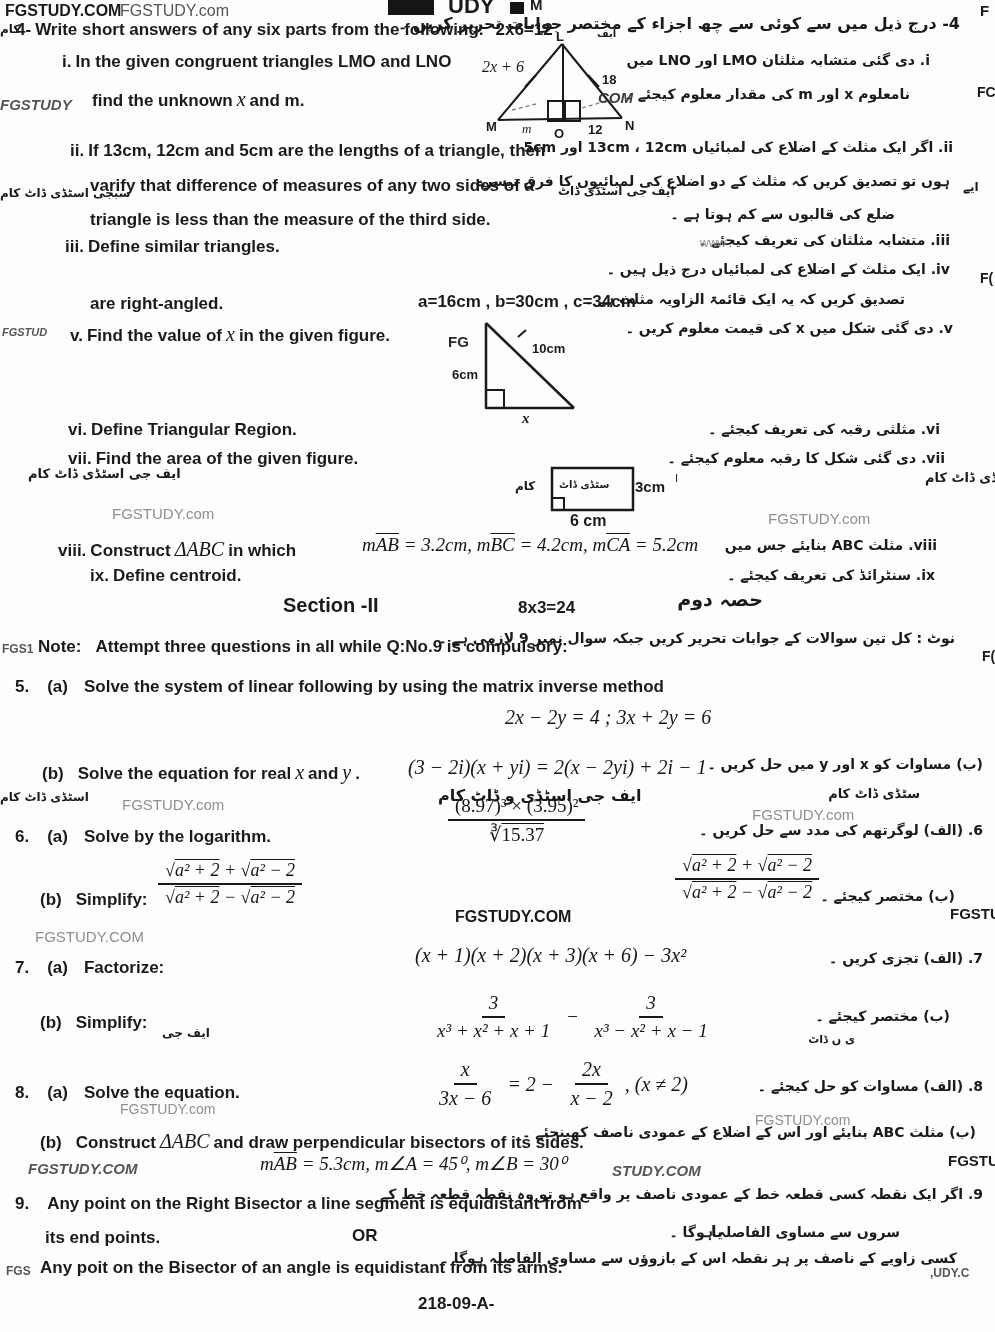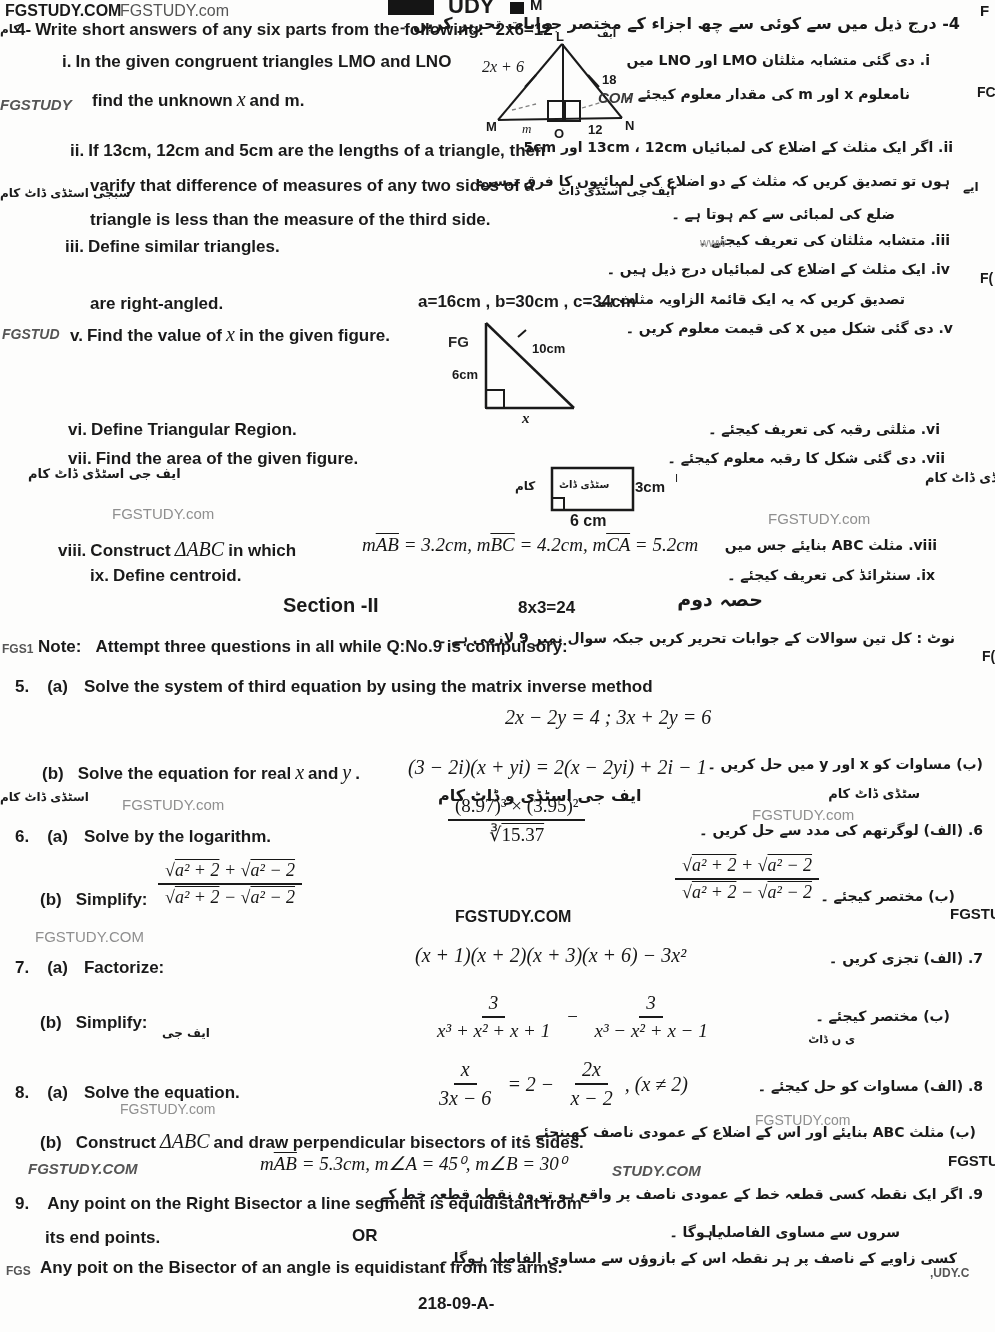--- a/index.html
+++ b/index.html
@@ -80,38 +80,38 @@
   <span class="abs en" style="left:977px;top:84px;font-size:14px;">FC</span>
 
   <div class="abs" style="left:70px;top:141px;">
     <span class="en">ii.</span>
     <span class="en">If 13cm, 12cm and 5cm are the lengths of a triangle, then</span>
   </div>
   <div class="abs en" style="left:90px;top:176px;">varify that difference of measures of any two sides of a</div>
   <div class="abs en" style="left:90px;top:210px;">triangle is less than the measure of the third side.</div>
   <div class="abs ur" style="right:42px;top:139px;">ii. اگر ایک مثلث کے اضلاع کی لمبائیاں 13cm ، 12cm اور 5cm</div>
   <div class="abs ur" style="right:45px;top:173px;">ہوں تو تصدیق کریں کہ مثلث کے دو اضلاع کی لمبائیوں کا فرق تیسرے</div>
-  <div class="abs ur" style="right:100px;top:206px;">ضلع کی لمبائی سے کم ہوتا ہے ۔</div>
+  <div class="abs ur" style="right:100px;top:206px;">ضلع کی قالبوں سے کم ہوتا ہے ۔</div>
   <span class="abs ur" style="left:0;top:186px;font-size:12px;">سبجی اسٹڈی ڈاٹ کام</span>
   <span class="abs ur" style="left:528px;top:184px;font-size:12px;margin-left:30px;">ایف جی اسٹڈی ڈاٹ</span>
   <span class="abs ur" style="left:963px;top:180px;font-size:12px;">ایے</span>
 
   <div class="abs" style="left:65px;top:237px;">
     <span class="en">iii.</span>
     <span class="en">Define similar triangles.</span>
   </div>
   <div class="abs ur" style="right:45px;top:232px;">iii. متشابہ مثلثان کی تعریف کیجئے ۔</div>
   <span class="abs wm" style="left:700px;top:236px;font-size:12px;font-family:'Liberation Sans',sans-serif;">www</span>
 
   <div class="abs en" style="left:90px;top:294px;">are right-angled.</div>
   <div class="abs en" style="left:418px;top:292px;">a=16cm , b=30cm , c=34cm</div>
   <div class="abs ur" style="right:45px;top:261px;">iv. ایک مثلث کے اضلاع کی لمبائیاں درج ذیل ہیں ۔</div>
   <div class="abs ur" style="right:90px;top:291px;">تصدیق کریں کہ یہ ایک قائمۃ الزاویہ مثلث ہے ۔</div>
 
-  <span class="abs en wmd it" style="left:2px;top:326px;font-size:14px;">FGSTUD</span>
+  <span class="abs en wmd it" style="left:2px;top:326px;font-size:11px;">FGSTUD</span>
   <div class="abs" style="left:70px;top:323px;">
     <span class="en">v.</span>
     <span class="en">Find the value of</span>
     <span class="m eq">x</span>
     <span class="en">in the given figure.</span>
   </div>
   <div class="abs ur" style="right:42px;top:320px;">v. دی گئی شکل میں x کی قیمت معلوم کریں ۔</div>
   <span class="abs en" style="left:980px;top:270px;font-size:14px;">F(</span>
 
   <svg class="abs" style="left:440px;top:315px;" width="150" height="112" viewBox="0 0 150 112">
@@ -176,21 +176,21 @@
   <div class="abs" style="left:38px;top:637px;">
     <span class="en">Note:</span>
     <span class="en" style="margin-left:10px;">Attempt three questions in all while Q:No.9 is compulsory:</span>
   </div>
   <div class="abs ur" style="right:40px;top:630px;">نوٹ : کل تین سوالات کے جوابات تحریر کریں جبکہ سوال نمبر 9 لازمی ہے ۔</div>
   <span class="abs en" style="left:982px;top:648px;font-size:14px;">F(</span>
 
   <div class="abs" style="left:15px;top:677px;">
     <span class="en">5.</span>
     <span class="en" style="margin-left:14px;">(a)</span>
-    <span class="en" style="margin-left:12px;font-weight:600;">Solve the system of third equation by using the matrix inverse method</span>
+    <span class="en" style="margin-left:12px;font-weight:600;">Solve the system of linear following by using the matrix inverse method</span>
   </div>
   <div class="abs m eq" style="left:505px;top:706px;">2x − 2y = 4 ; 3x + 2y = 6</div>
 
   <div class="abs" style="left:42px;top:761px;">
     <span class="en">(b)</span>
     <span class="en" style="margin-left:10px;font-weight:600;">Solve the equation for real</span>
     <span class="m eq">x</span>
     <span class="en" style="font-weight:600;">and</span>
     <span class="m eq">y</span>
     <span class="en">.</span>

